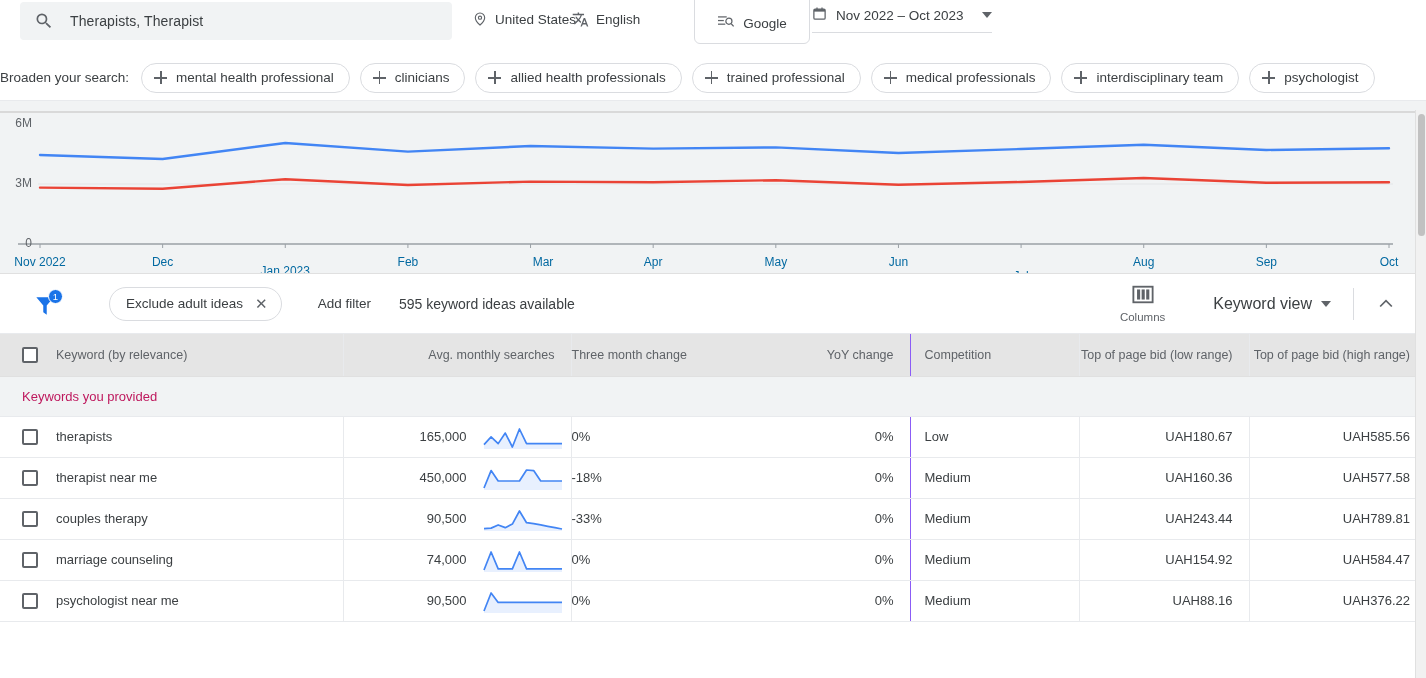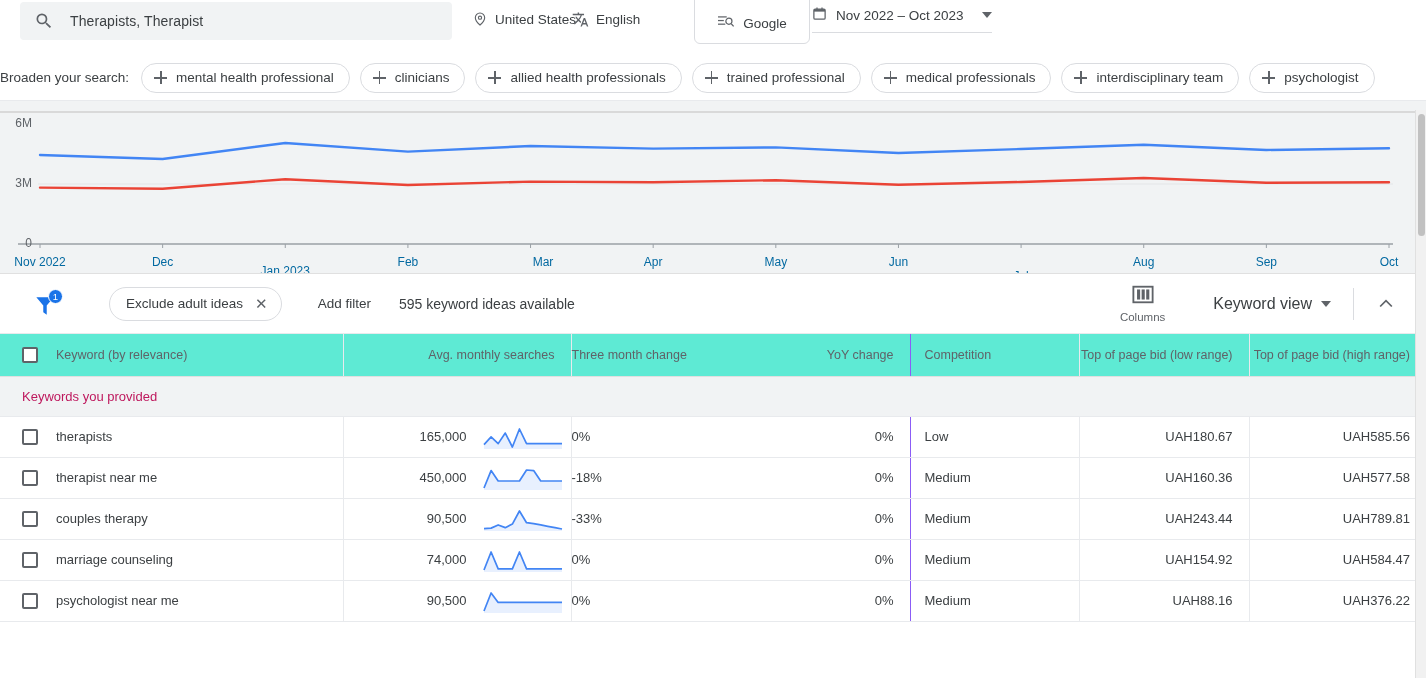--- a/index.html
+++ b/index.html
@@ -219,21 +219,21 @@
     font-size: 13px;
     color: #3c4043;
     padding: 0;
     vertical-align: middle;
   }
   .tbl thead th {
     height: 42px;
     border-bottom: 1px solid #e0e0e0;
     color: #5f6368;
     font-size: 12.5px;
-    background: #5eead4;
+    background: #e5e5e5;
   }
   th.c-kw, td.c-kw { width: 343px; text-align: left; }
   th.c-avg, td.c-avg { width: 228px; text-align: right; border-left: 1px solid #e8eaed; }
   th.c-tmc, td.c-tmc { width: 170px; text-align: left; border-left: 1px solid #e8eaed; }
   th.c-yoy, td.c-yoy { width: 169px; text-align: right; }
   th.c-comp, td.c-comp { width: 169px; text-align: left; border-left: 1px solid #8b5cf6; }
   th.c-low, td.c-low { width: 170px; text-align: right; border-left: 1px solid #e8eaed; }
   th.c-high, td.c-high { width: 177px; text-align: right; border-left: 1px solid #e8eaed; }
 
   th.c-kw { padding-left: 0; }

